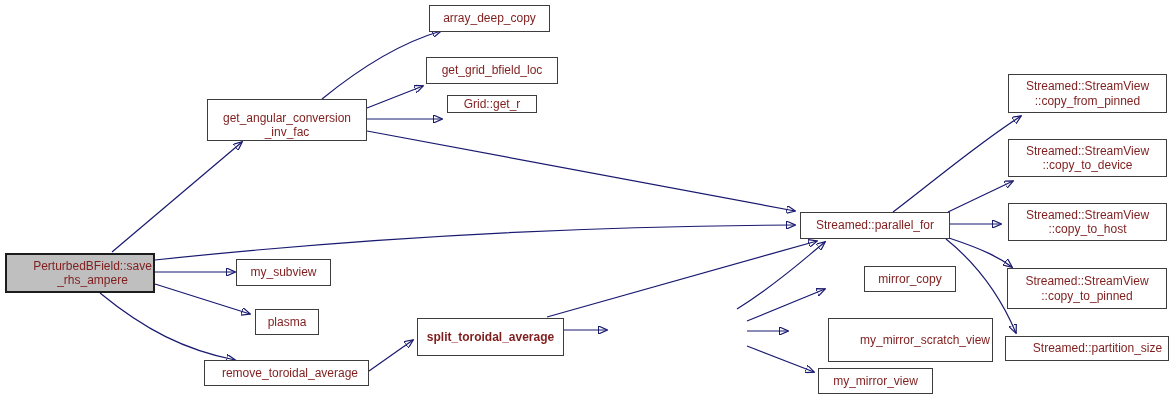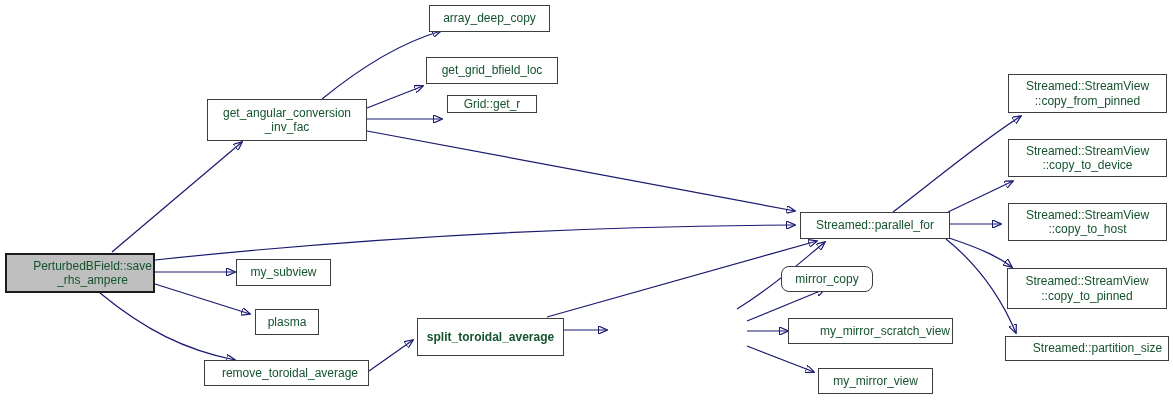--- a/index.html
+++ b/index.html
@@ -16,21 +16,21 @@
     left: 0; top: 0;
     width: 1173px; height: 400px;
     pointer-events: none;
   }
   .edge-layer path { fill: none; stroke: #191970; stroke-width: 1.2; }
   .node {
     position: absolute;
     box-sizing: border-box;
     border: 1px solid #3d3d3d;
     background: #ffffff;
-    color: #14532d;
+    color: #7f1d1d;
     font-size: 12px;
     line-height: 1.18;
     display: flex;
     align-items: center;
     justify-content: center;
     text-align: center;
     white-space: pre-line;
     padding: 1px 3px;
     cursor: pointer;
   }
@@ -72,21 +72,21 @@
     <path marker-end="url(#arrow)" d="M950,224 L1001,224"></path>
     <path marker-end="url(#arrow)" d="M949,238 C985,250 1000,258 1012,267"></path>
     <path marker-end="url(#arrow)" d="M946,239 C982,268 1002,300 1016,333"></path>
   </svg>
 
   <div class="node highlight" style="left:5px; top:253px; width:150px; height:40px;padding-left:28px;">
     <span>PerturbedBField::save
 _rhs_ampere</span>
   </div>
 
-  <div class="node" style="left:207px; top:99px; width:160px; height:42px;">
+  <div class="node" style="left:207px; top:99px; width:160px; height:42px;align-items:flex-end;">
     <span>get_angular_conversion
 _inv_fac</span>
   </div>
 
   <div class="node" style="left:429px; top:5px; width:121px; height:27px;">
     <span>array_deep_copy</span>
   </div>
 
   <div class="node" style="left:426px; top:57px; width:132px; height:27px;">
     <span>get_grid_bfield_loc</span>
@@ -110,25 +110,25 @@
 
   <div class="node" style="left:417px; top:318px; width:147px; height:38px;font-weight:bold;">
     <span>split_toroidal_average</span>
   </div>
 
 
   <div class="node" style="left:800px; top:212px; width:150px; height:27px;">
     <span>Streamed::parallel_for</span>
   </div>
 
-  <div class="node" style="left:781px; top:266px; width:92px; height:26px;border-radius:8px;">
+  <div class="node" style="left:864px; top:266px; width:92px; height:26px;">
     <span>mirror_copy</span>
   </div>
 
-  <div class="node" style="left:788px; top:318px; width:165px; height:26px;padding-left:32px;">
+  <div class="node" style="left:828px; top:318px; width:165px; height:44px;padding-left:32px;">
     <span>my_mirror_scratch_view</span>
   </div>
 
   <div class="node" style="left:818px; top:368px; width:115px; height:26px;">
     <span>my_mirror_view</span>
   </div>
 
   <div class="node" style="left:1008px; top:74px; width:159px; height:39px;">
     <span>Streamed::StreamView
 ::copy_from_pinned</span>

